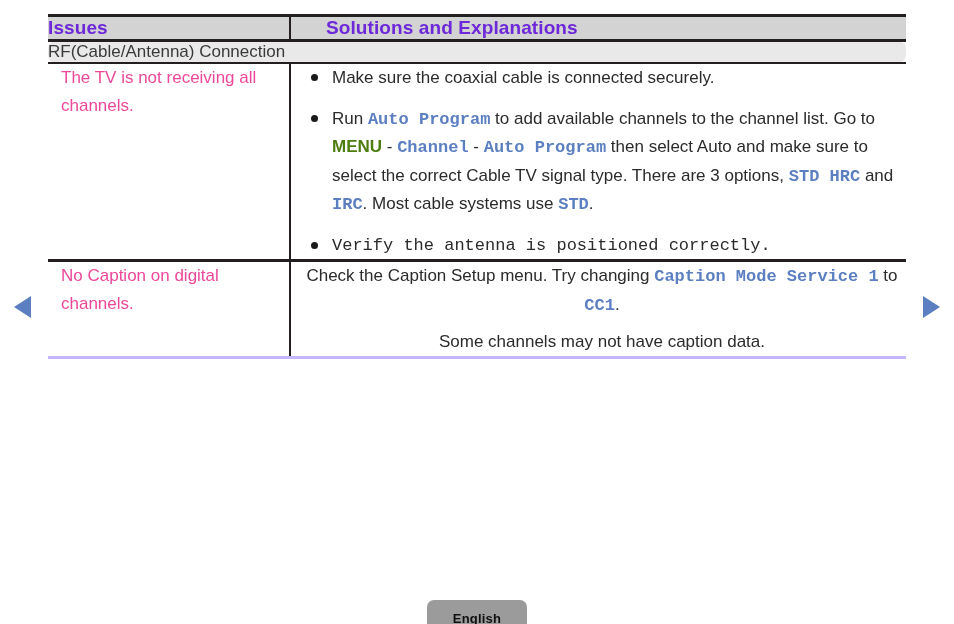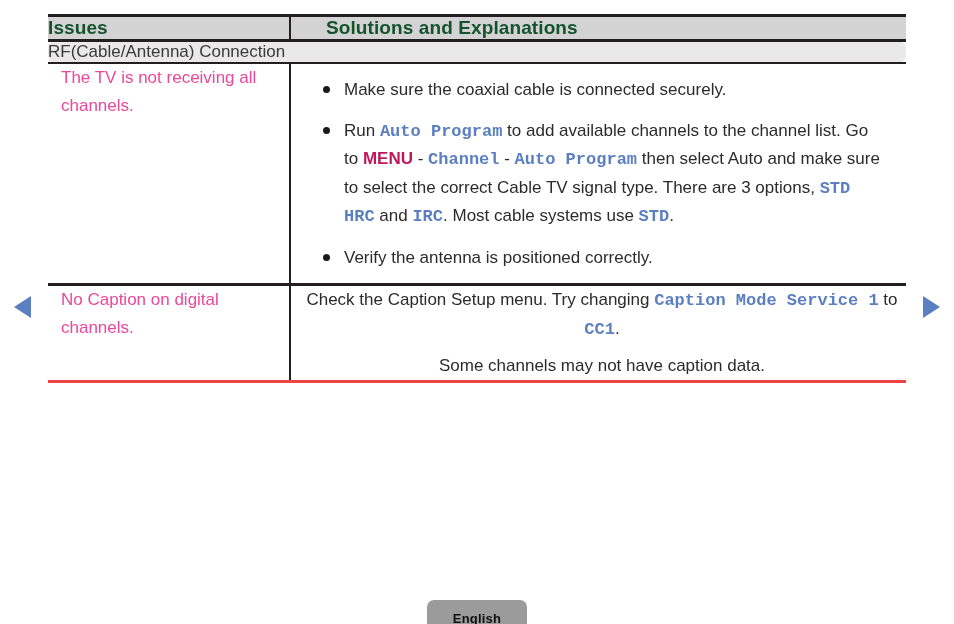--- a/index.html
+++ b/index.html
@@ -64,21 +64,21 @@
     text-align: left;
   }
 
   
   .hdr-row th {
     background: #d3d3d3;
     border-top: 3px solid #231f20;
     border-bottom: 3px solid #231f20;
     font-size: 19px;
     font-weight: bold;
-    color: #14532d;
+    color: #6d28d9;
     padding: 13px 0 12px 13px;
     letter-spacing: 0.1px;
   }
   .hdr-row th.sep {
     border-left: 2px solid #231f20;
     padding-left: 35px;
   }
 
   
   .sec-row td {
@@ -105,35 +105,35 @@
   }
   .body-row > td.soln {
     border-left: 2px solid #231f20;
     padding-left: 15px;
     padding-right: 8px;
     font-size: 17px;
     line-height: 1.62;
     color: #2b2b2b;
   }
   .body-row.last > td {
-    border-bottom: 3px solid #ef4444;
+    border-bottom: 3px solid #c4b5fd;
   }
 
   
   ul.bullets {
-    margin: 12px;
+    margin: 0;
     padding: 0;
     list-style: none;
   }
   ul.bullets > li {
     position: relative;
     padding-left: 26px;
     margin-bottom: 13px;
   }
-  ul.bullets > li:last-child { margin-bottom: 0; }
+  ul.bullets > li:last-child { margin-bottom: 0; font-family: Liberation Mono, monospace; }
   ul.bullets > li::before {
     content: "";
     position: absolute;
     left: 5px;
     top: 10px;
     width: 7px;
     height: 7px;
     border-radius: 50%;
     background: #1a1a1a;
   }
@@ -143,21 +143,21 @@
     text-align: center;
   }
   p.para:last-child { margin-bottom: 0; }
 
   .accent {
     color: #5b7fc0;
     font-weight: bold;
     font-family: Liberation Mono, monospace;
   }
   .strong {
-    color: #be185d;
+    color: #4d7c0f;
     font-weight: bold;
   }
 
   
   .lang-tab {
     position: absolute;
     left: 427px;
     top: 600px;
     width: 100px;
     height: 36px;

